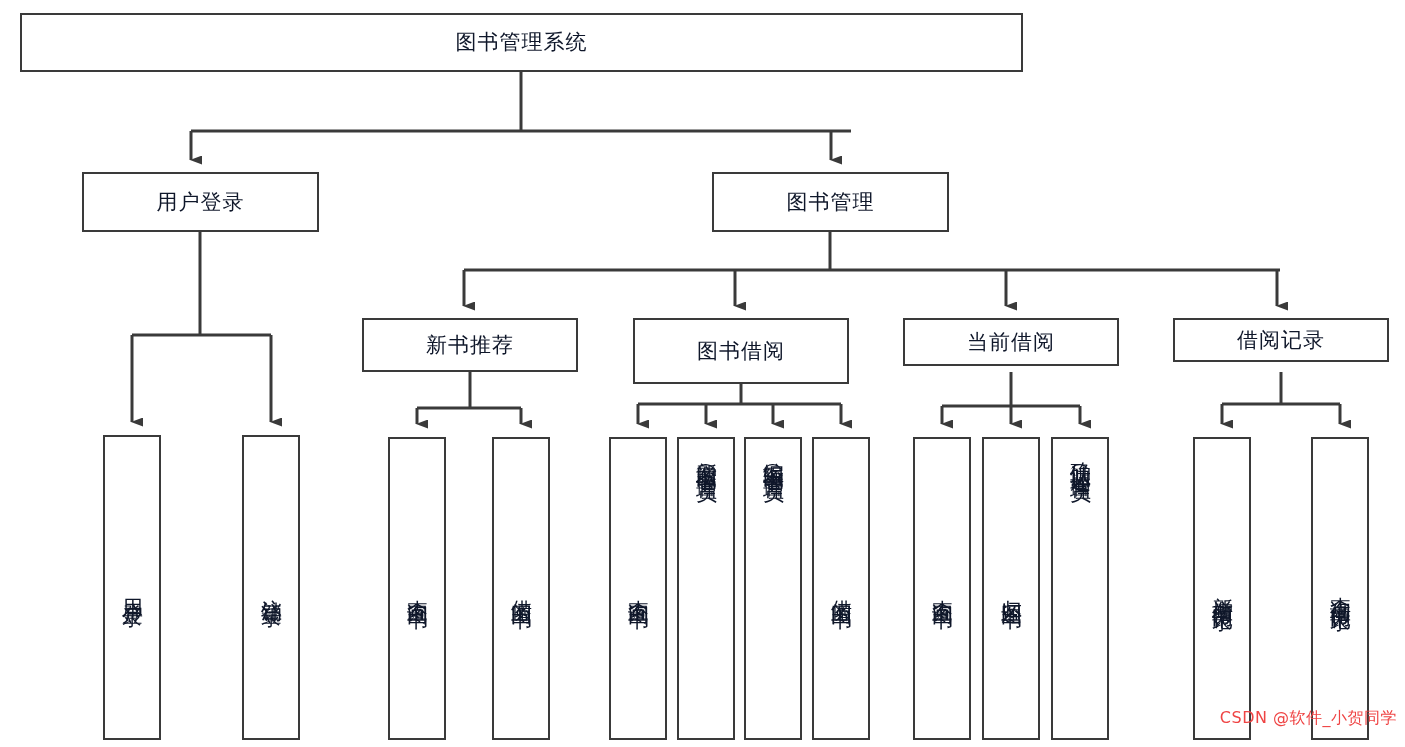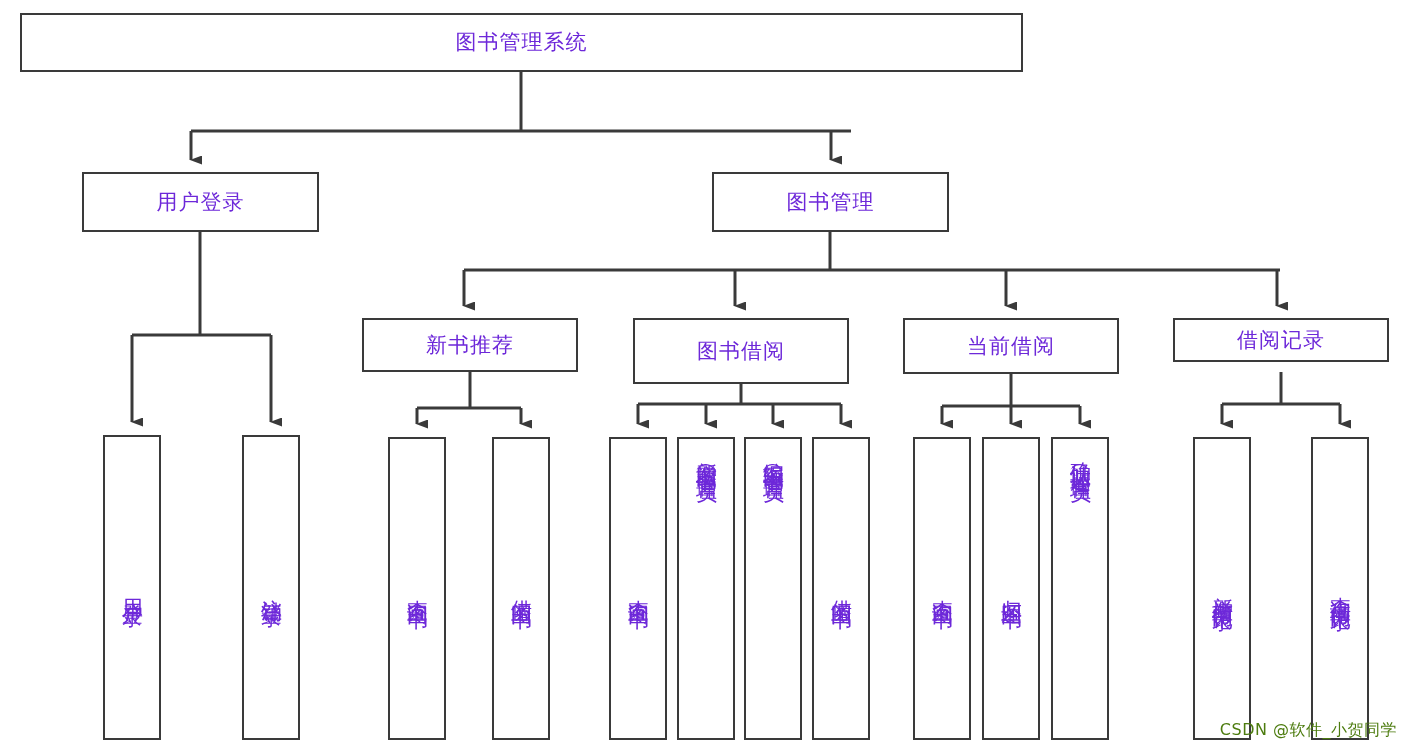--- a/index.html
+++ b/index.html
@@ -28,21 +28,21 @@
     position: absolute;
     box-sizing: border-box;
     border: 2px solid #3a3a3a;
     background: #ffffff;
     display: flex;
     align-items: center;
     justify-content: center;
     overflow: hidden;
   }
   .node-label {
-    color: #6d28d9;
+    color: #0f172a;
     text-align: center;
     line-height: 1.18;
     white-space: nowrap;
   }
   .node-h .node-label {
     font-size: 21px;
     letter-spacing: 1px;
   }
   .node-v {
     align-items: flex-start;
@@ -56,23 +56,23 @@
     letter-spacing: 3px;
     line-height: 1;
   }
   .node-v.pad-mid {
     align-items: center;
     padding-top: 0;
   }
   #watermark {
     position: absolute;
     right: 8px;
-    bottom: 6px;
+    bottom: 18px;
     font-size: 16px;
-    color: #4d7c0f;
+    color: #ef4444;
     letter-spacing: 0.5px;
     white-space: nowrap;
     pointer-events: none;
   }
 </style>
 </head>
 <body>
 
 <div id="diagram-root">
 
@@ -139,21 +139,21 @@
   </div>
 
   <div class="node-box node-h" style="left:712px; top:172px; width:237px; height:60px;">
     <span class="node-label">图书管理</span>
   </div>
 
   <div class="node-box node-h" style="left:633px; top:318px; width:216px; height:66px;">
     <span class="node-label">图书借阅</span>
   </div>
 
-  <div class="node-box node-h" style="left:903px; top:318px; width:216px; height:56px;">
+  <div class="node-box node-h" style="left:903px; top:318px; width:216px; height:48px;">
     <span class="node-label">当前借阅</span>
   </div>
 
   <div class="node-box node-h" style="left:1173px; top:318px; width:216px; height:44px;">
     <span class="node-label">借阅记录</span>
   </div>
 
   <div class="node-box node-v pad-mid" style="left:103px; top:435px; width:58px; height:305px;">
     <span class="node-label">用户登录</span>
   </div>

